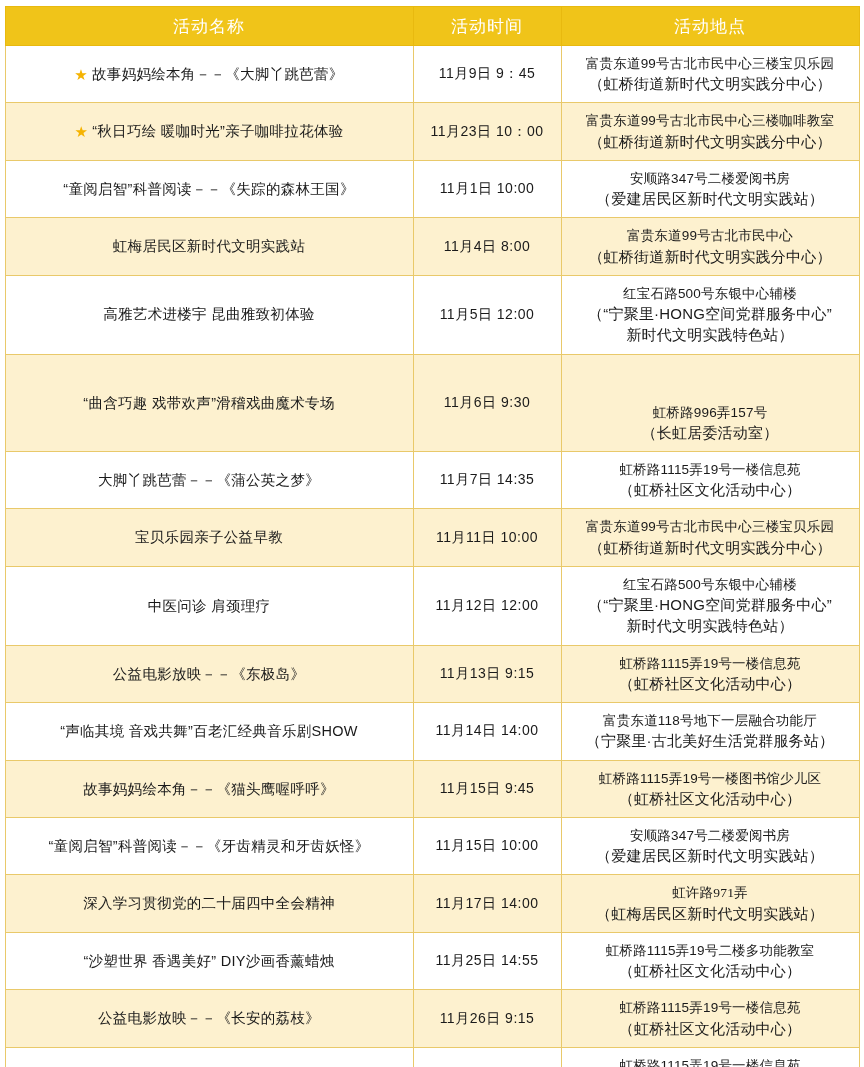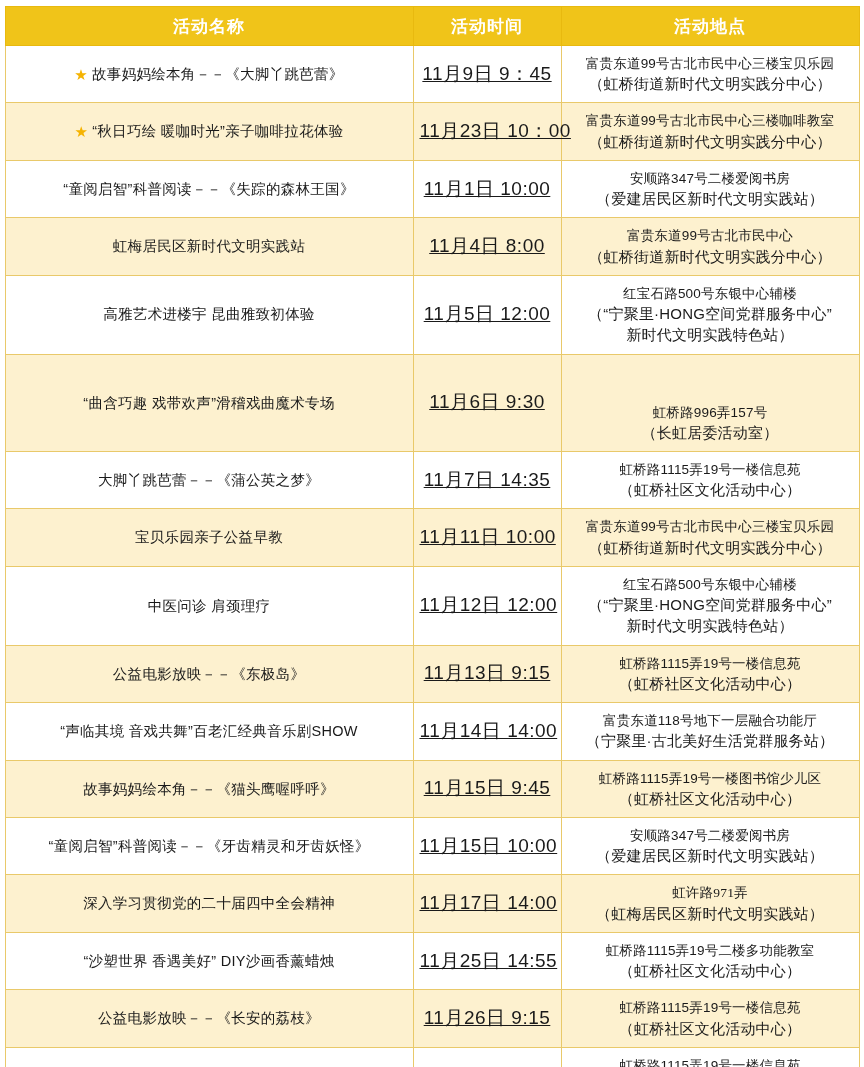--- a/index.html
+++ b/index.html
@@ -24,21 +24,21 @@
     table-layout: fixed;
   }
   table.activity-table col.c-name { width: 408px; }
   table.activity-table col.c-time { width: 148px; }
   table.activity-table col.c-place { width: 298px; }
 
   thead th {
     background: #f0c419;
     color: #ffffff;
     font-size: 17px;
-    font-weight: bold;
+    font-weight: normal;
     letter-spacing: 1px;
     height: 36px;
     border: 1px solid #e8b90f;
     text-align: center;
     vertical-align: middle;
   }
   tbody td {
     border: 1px solid #e9c96a;
     text-align: center;
     vertical-align: middle;
@@ -47,24 +47,23 @@
     line-height: 1.42;
   }
   tbody tr.odd td { background: #ffffff; }
   tbody tr.even td { background: #fdf1cf; }
 
   td.name {
     font-size: 14.5px;
     letter-spacing: 0.3px;
   }
   td.time {
-    font-size: 19px;
+    font-size: 14px;
     letter-spacing: 0.5px;
     white-space: nowrap;
-    text-decoration: underline;
   }
   td.place {
     font-size: 13.5px;
     letter-spacing: 0.2px;
   }
   .line2 {
     display: block;
     font-size: 15px;
   }
   .star {

